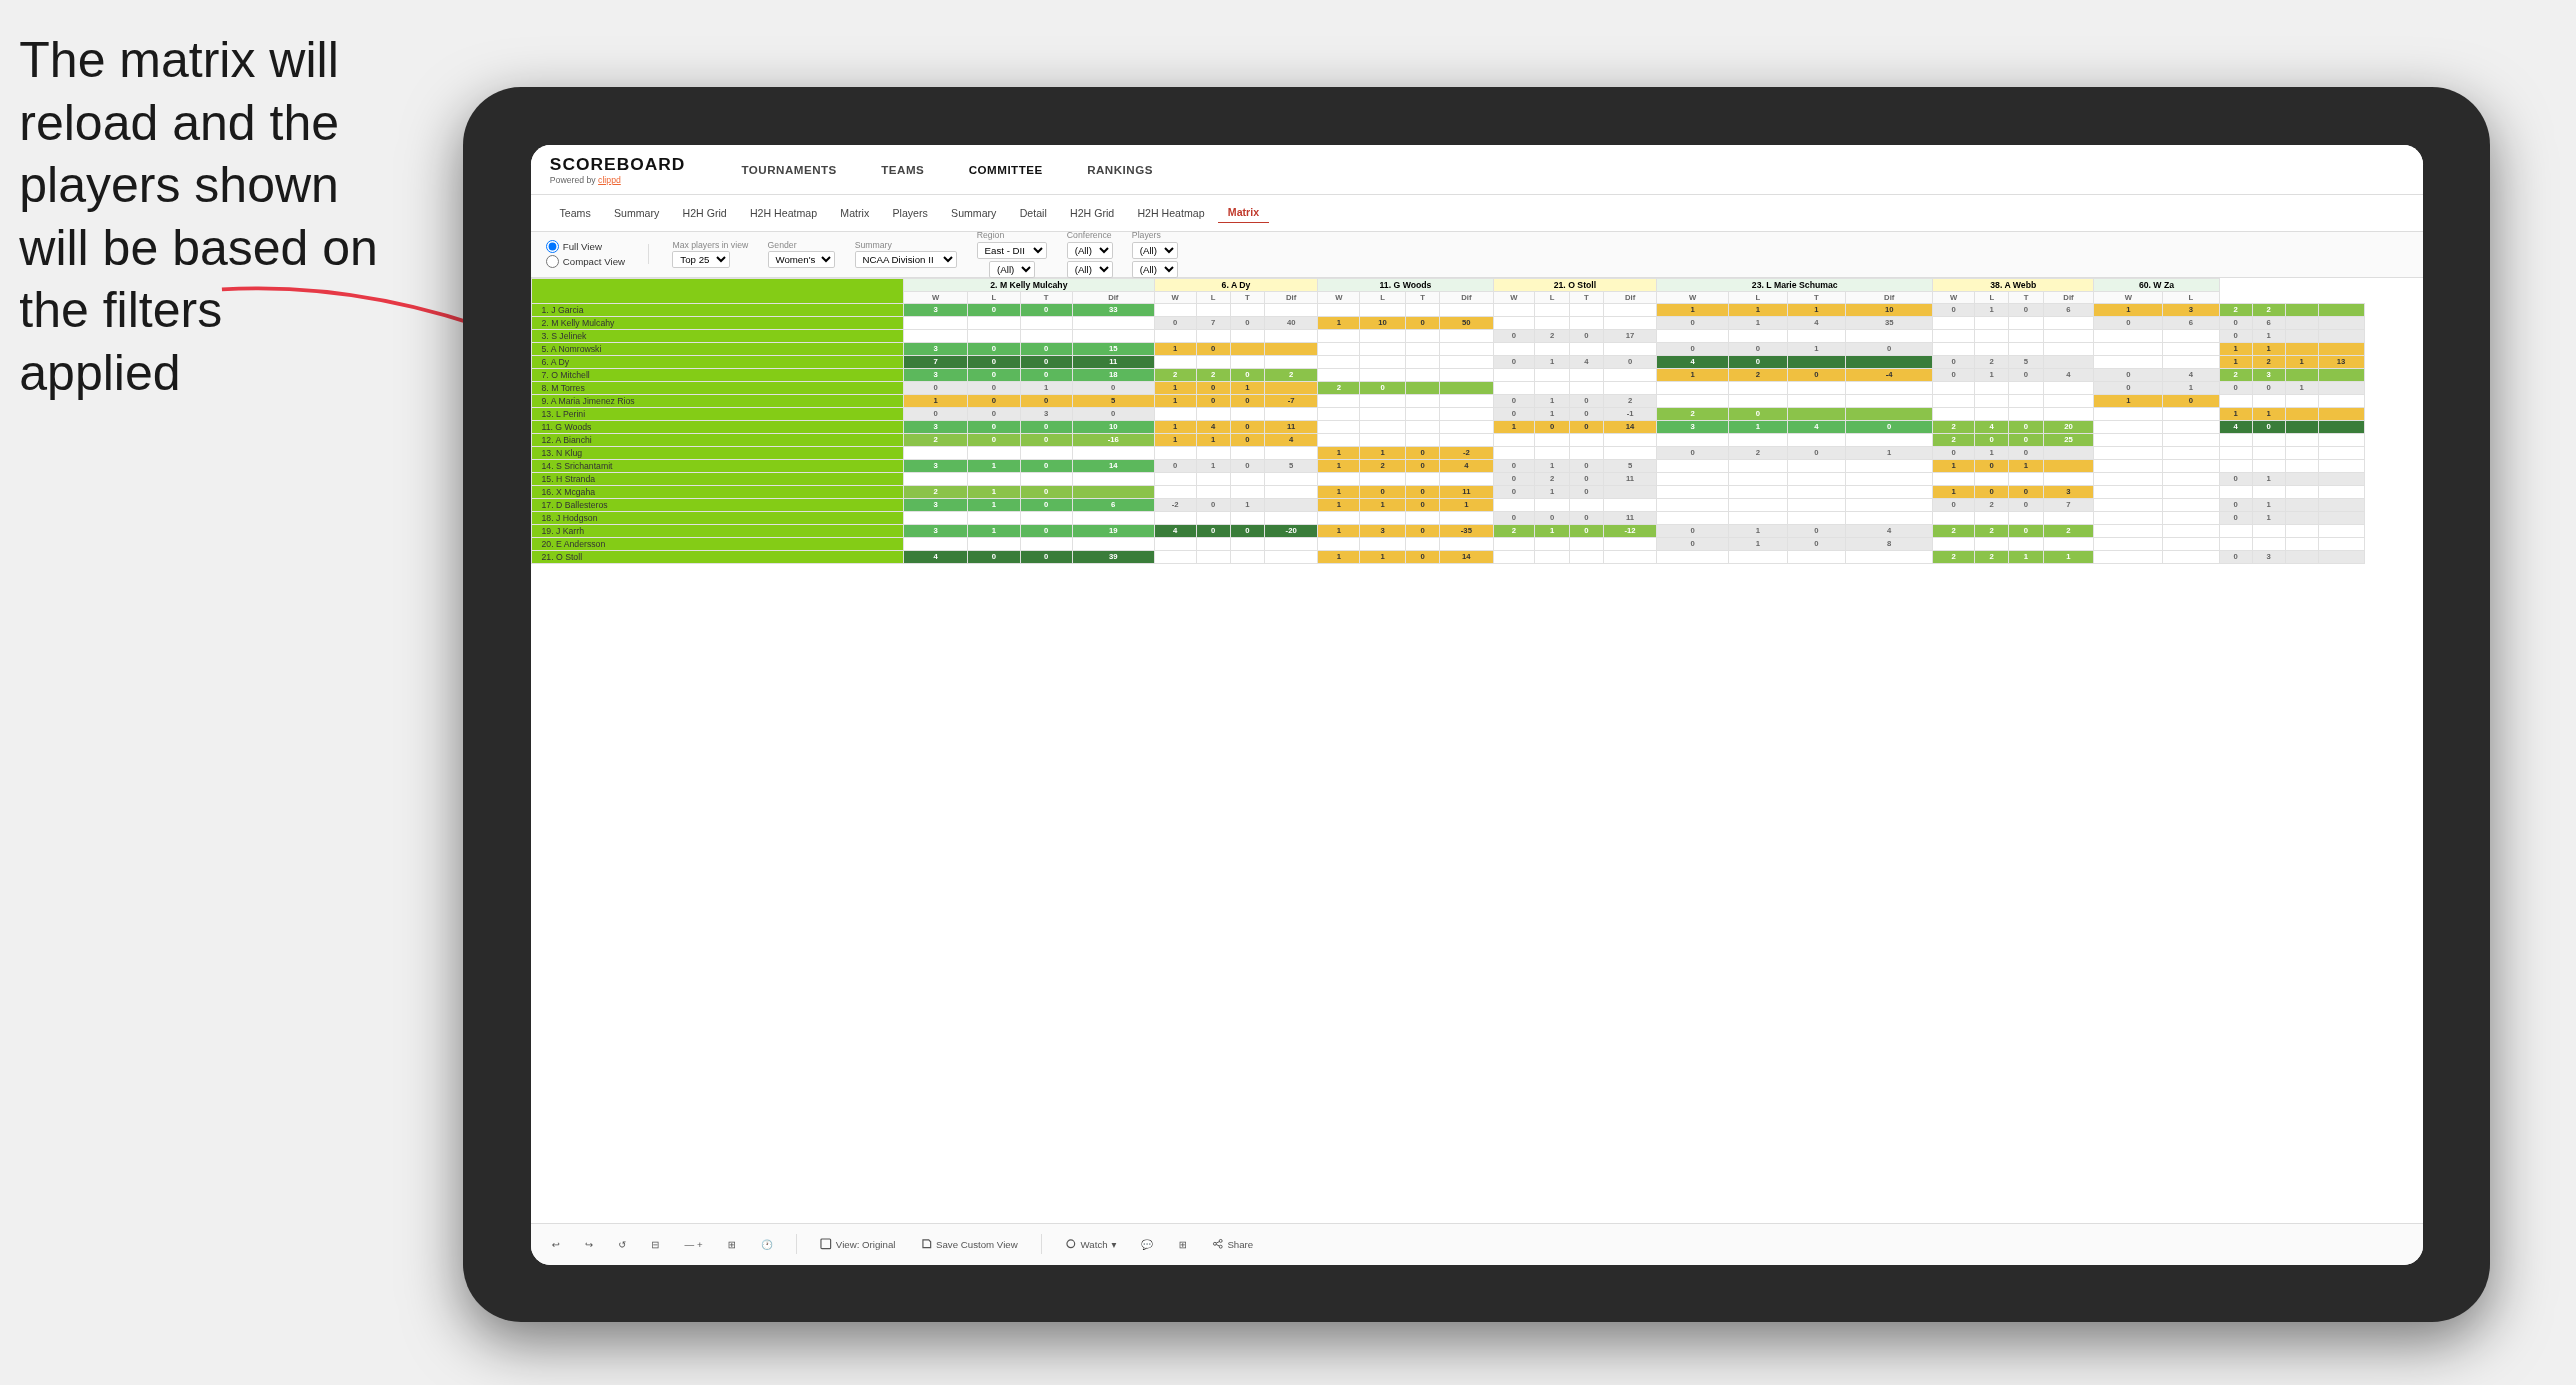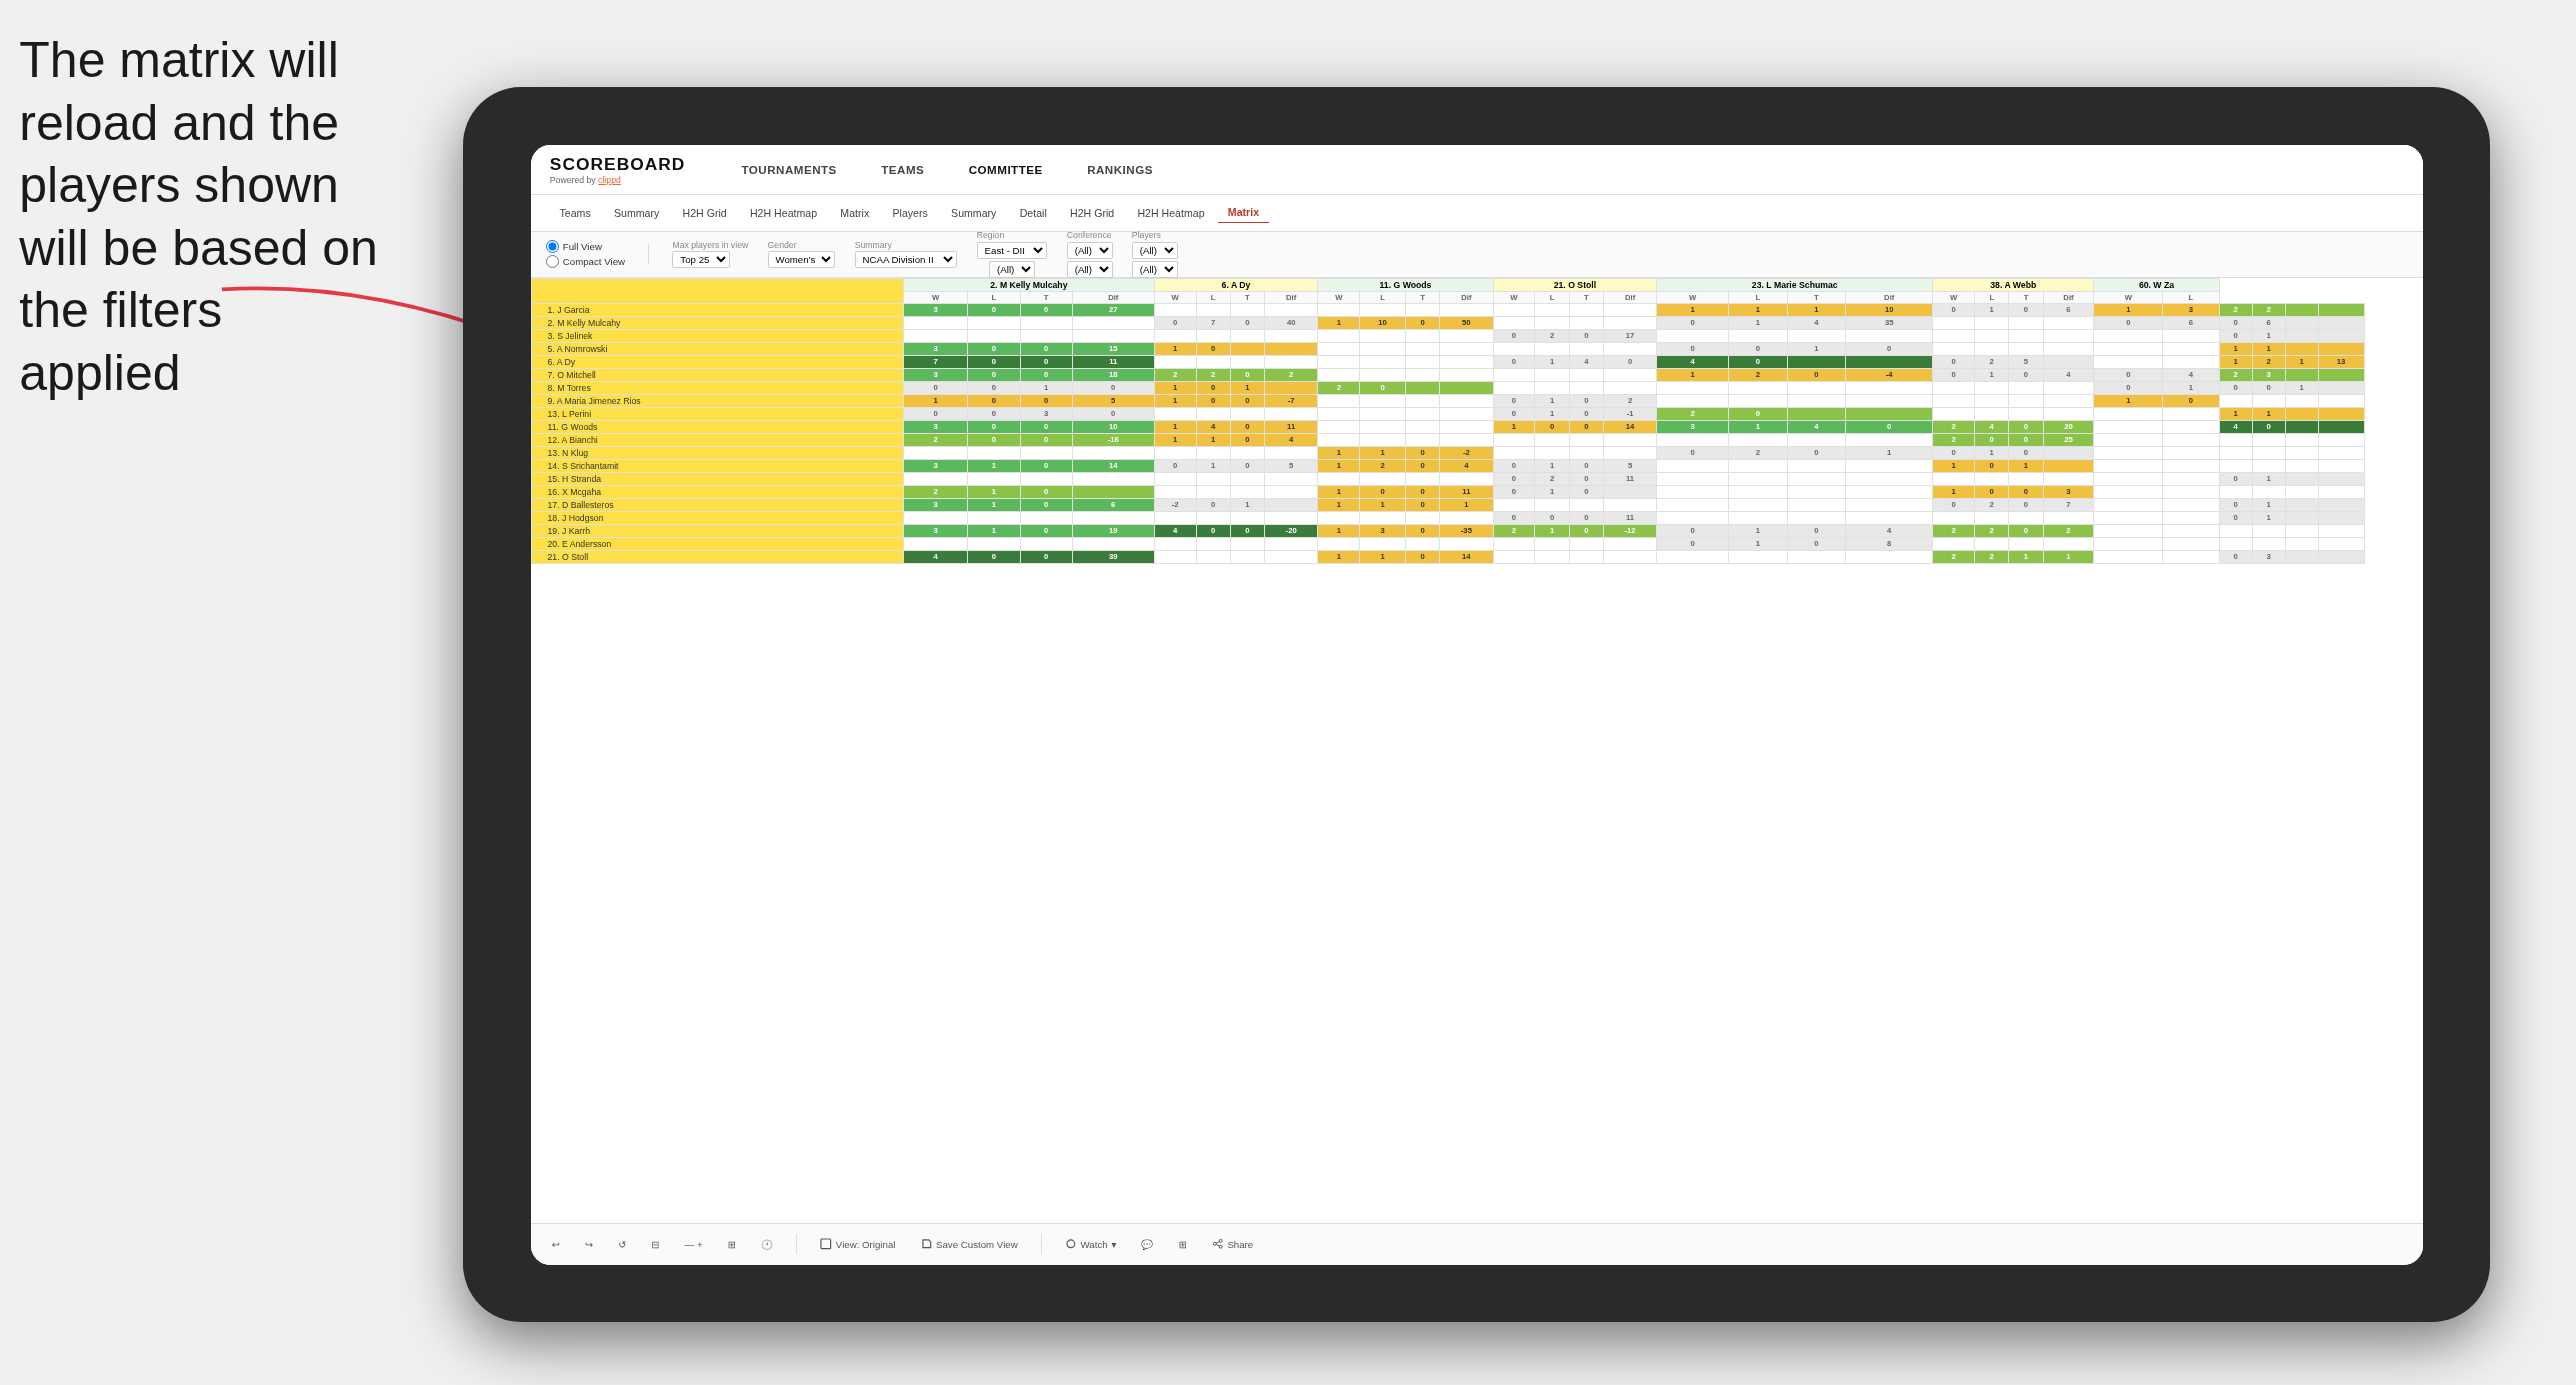--- a/index.html
+++ b/index.html
@@ -178,25 +178,25 @@
       min-width: 1834px;
     }
     .matrix-table th, .matrix-table td {
       border: 1px solid #e0e0e0;
       padding: 1px 2.9px;
       white-space: nowrap;
       text-align: center;
     }
     .matrix-table .player-name {
       text-align: left;
-      padding-left: 16px;
+      padding-left: 10px;
       min-width: 125px;
       font-size: 8.7px;
       color: #333;
-      background: #fde047;
+      background: #84cc16;
       position: sticky;
       left: 0;
       z-index: 2;
     }
     .col-header {
       background: #f5f5f5;
       font-size: 8.7px;
       font-weight: 600;
     }
     .sub-header {
@@ -412,21 +412,21 @@
             <th>W</th>
               <th>L</th>
           </tr>
         </thead>
         <tbody id="matrix-tbody">
         <tr>
               <td class="player-name">1. J Garcia</td>
               <td class="number-cell c-green">3</td>
               <td class="number-cell c-green">0</td>
               <td class="number-cell c-green">0</td>
-              <td class="number-cell c-green">27</td>
+              <td class="number-cell c-green">33</td>
               <td style="background: rgb(255, 255, 255);"></td>
               <td style="background: rgb(255, 255, 255);"></td>
               <td style="background: rgb(255, 255, 255);"></td>
               <td style="background: rgb(255, 255, 255);"></td>
               <td style="background: rgb(255, 255, 255);"></td>
               <td style="background: rgb(255, 255, 255);"></td>
               <td style="background: rgb(255, 255, 255);"></td>
               <td style="background: rgb(255, 255, 255);"></td>
               <td style="background: rgb(255, 255, 255);"></td>
               <td style="background: rgb(255, 255, 255);"></td>

